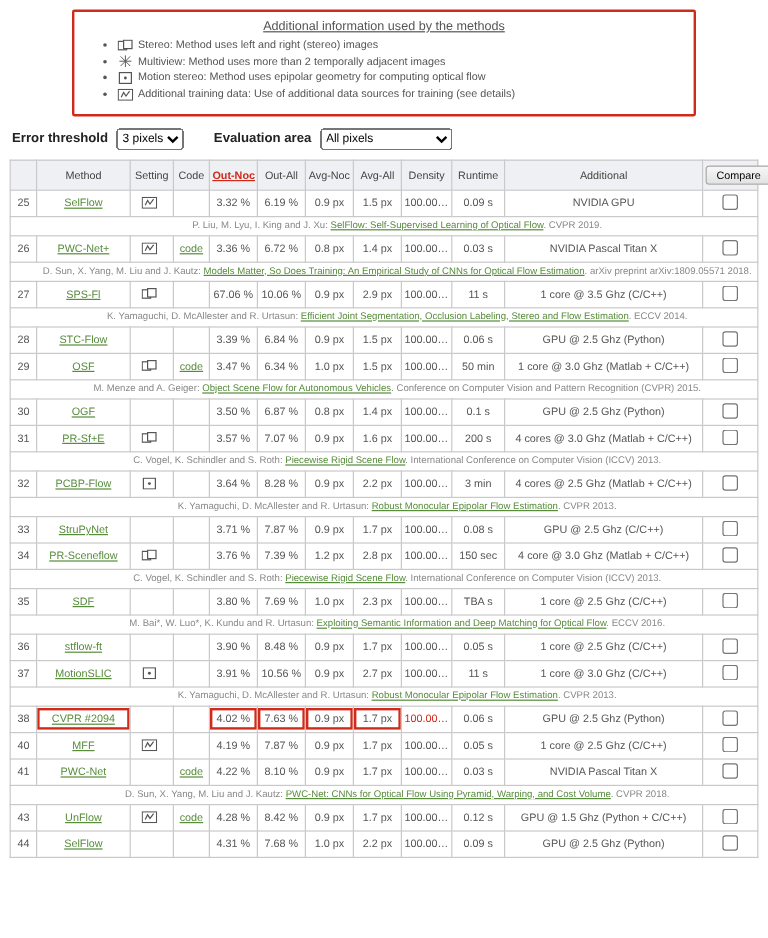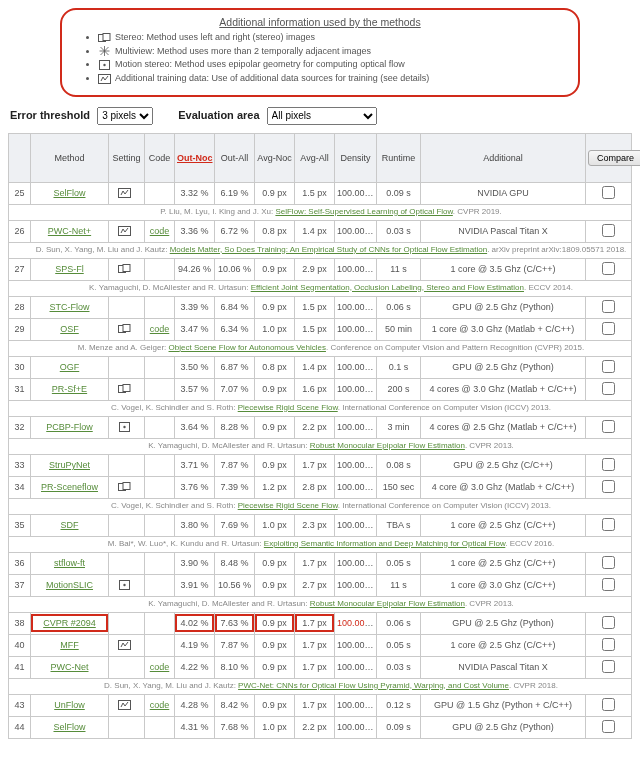--- a/index.html
+++ b/index.html
@@ -5,31 +5,31 @@
 :root{
  --red:#d12a1a;
  --link:#568c3a;
  --border:#c9c9c9;
  --hdr:#eef0f3;
  --text:#555;
  --sub:#888;
 }
 *{box-sizing:border-box}
 body{margin:0;background:#fff;font-family:Arial,Helvetica,sans-serif;font-size:9px;color:var(--text);width:640px}
-.top-box{border:2px solid var(--red);border-radius:16px;margin:8px auto 10px;width:520px;padding:6px 18px 8px}
+.top-box{border:2px solid var(--red);border-radius:2px;margin:8px auto 10px;width:520px;padding:6px 18px 8px}
 .top-title{text-align:center;text-decoration:underline;font-size:10.5px;margin-bottom:4px;color:#555}
 .top-box ul{margin:0;padding-left:18px}
 .top-box li{list-style:disc;margin:3px 0;font-size:9px;color:#555}
 .icon{display:inline-block;width:13px;height:10px;margin-right:4px;vertical-align:middle;background:#fff}
 .icon svg{display:block}
 .controls{margin:4px 10px 8px;font-size:11px;color:#222;font-weight:bold}
 .controls span.lbl{font-weight:bold;margin-right:4px}
 select{font-size:10px;margin-right:22px;height:18px}
 table{width:100%;border-collapse:collapse;table-layout:fixed}
-th{background:var(--hdr);font-size:9px;font-weight:normal;color:#444;padding:16px 2px;text-align:center;white-space:nowrap}
+th{background:var(--hdr);font-size:9px;font-weight:normal;color:#444;padding:4px 2px;text-align:center;white-space:nowrap}
 th,td{border:1px solid var(--border)}
 td{font-size:9px;padding:3px 2px;text-align:center;white-space:nowrap;overflow:hidden;text-overflow:ellipsis}
 td.env{}
 a.method{color:var(--link);text-decoration:underline}
 a.code{color:var(--link);text-decoration:underline}
 a.outnoc{color:var(--red);text-decoration:underline;font-weight:bold}
 .caption{font-size:8px;color:var(--sub);padding:2px 4px 3px 26px;border:1px solid var(--border);border-top:none;line-height:1.25;text-align:center;white-space:normal}
 .caption a{color:var(--link);text-decoration:underline}
 tr.hl td{position:relative}
 .hlbox{outline:2px solid var(--red)}
@@ -152,21 +152,21 @@
           <td colspan="12" class="caption">D. Sun, X. Yang, M. Liu and J. Kautz: <a href="#">Models Matter, So Does Training: An Empirical Study of CNNs for Optical Flow Estimation</a>. arXiv preprint arXiv:1809.05571 2018.</td>
         </tr>
         <tr>
           <td>27</td>
           <td><a class="method" href="#">SPS-Fl</a></td>
           <td><span class="icon"><svg width="13" height="10">
                 <rect x="0.5" y="1.5" width="7" height="7" fill="#fff" stroke="#555"></rect>
                 <rect x="5" y="0.5" width="7" height="7" fill="#fff" stroke="#555"></rect>
               </svg></span></td>
           <td></td>
-          <td>94.26 %</td>
+          <td>67.06 %</td>
           <td>10.06 %</td>
           <td>0.9 px</td>
           <td>2.9 px</td>
           <td>100.00 %</td>
           <td>11 s</td>
           <td class="env">1 core @ 3.5 Ghz (C/C++)</td>
           <td><input type="checkbox" style=""></td>
         </tr>
         <tr>
           <td colspan="12" class="caption">K. Yamaguchi, D. McAllester and R. Urtasun: <a href="#">Efficient Joint Segmentation, Occlusion Labeling, Stereo and Flow Estimation</a>. ECCV 2014.</td>

